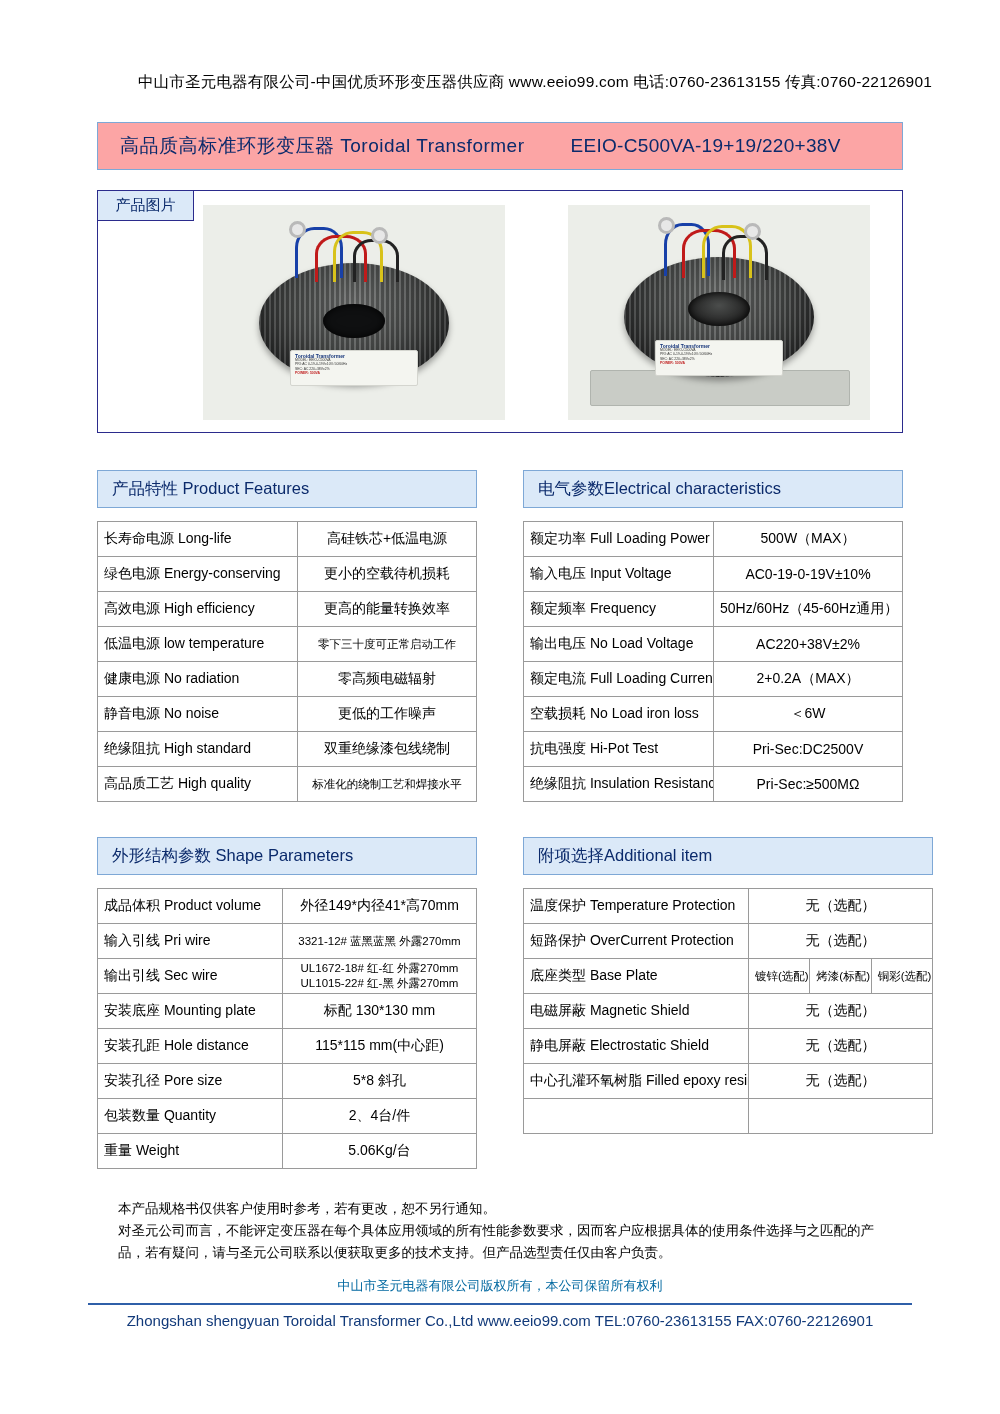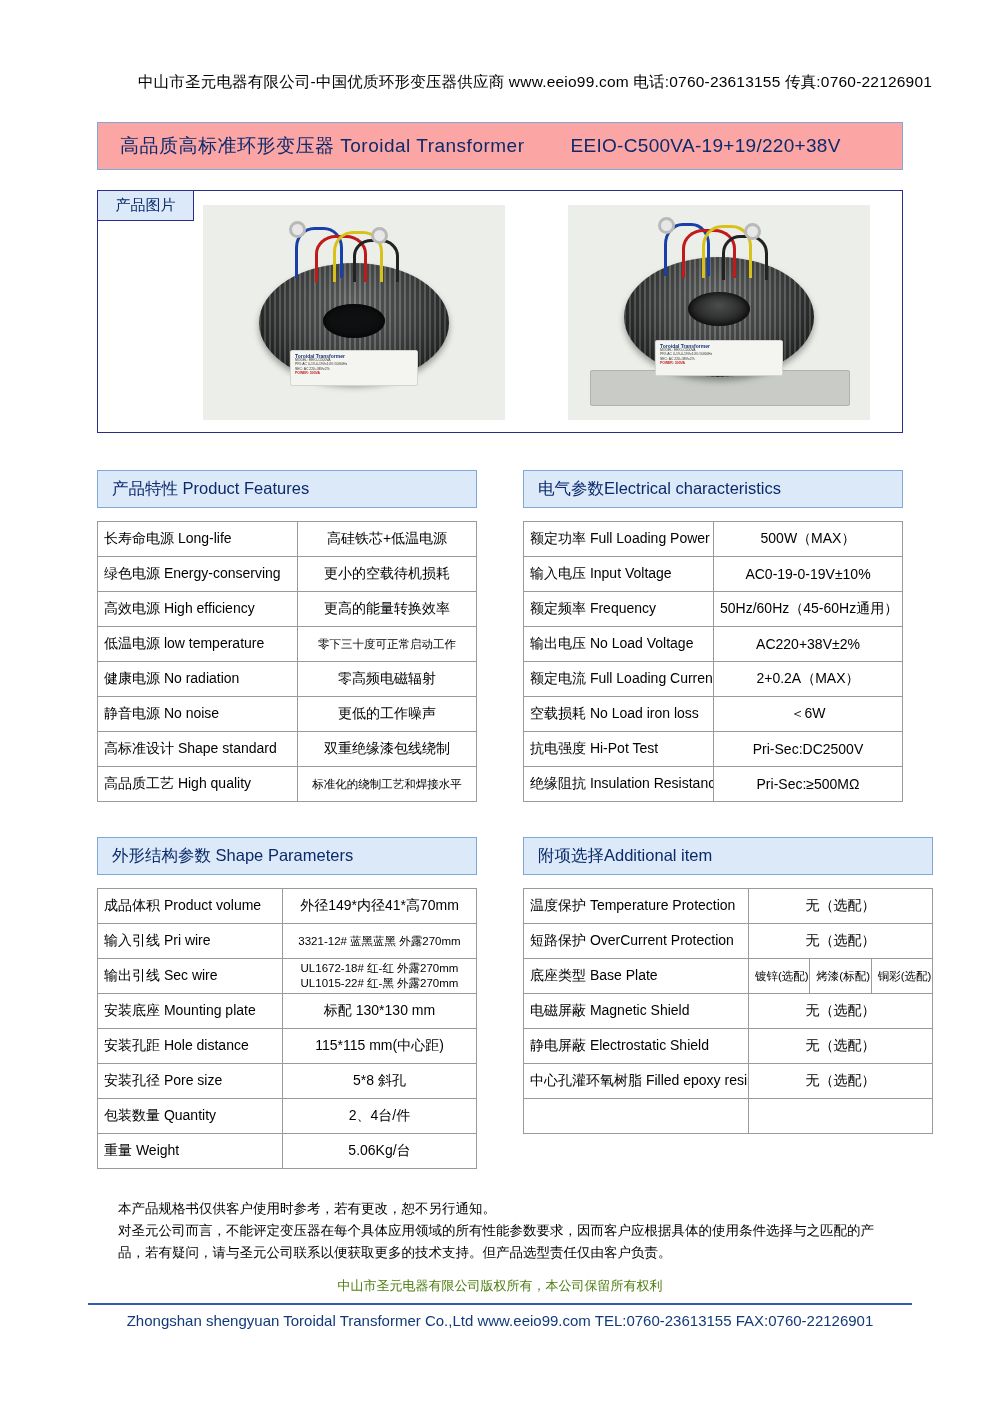--- a/index.html
+++ b/index.html
@@ -227,21 +227,21 @@
     color: #000;
   }
   .notes p { margin: 0; text-indent: 0; }
   .copyright {
     position: absolute;
     top: 1277px;
     left: 0;
     width: 1000px;
     text-align: center;
     font-size: 13px;
-    color: #4d7c0f;
+    color: #0369a1;
   }
   .foot-rule {
     position: absolute;
     left: 88px;
     top: 1303px;
     width: 824px;
     height: 2px;
     background: #2f5fa8;
   }
   .foot-line {
@@ -334,21 +334,21 @@
         </tr>
         <tr>
           <td class="k" style="width: 200px;">健康电源 No radiation</td>
           <td class="v">零高频电磁辐射</td>
         </tr>
         <tr>
           <td class="k" style="width: 200px;">静音电源 No noise</td>
           <td class="v">更低的工作噪声</td>
         </tr>
         <tr>
-          <td class="k" style="width: 200px;">高标准设计 Shape standard</td>
+          <td class="k" style="width: 200px;">绝缘阻抗 High standard</td>
           <td class="v">双重绝缘漆包线绕制</td>
         </tr>
         <tr>
           <td class="k" style="width: 200px;">高品质工艺 High quality</td>
           <td class="v sm">标准化的绕制工艺和焊接水平</td>
         </tr>
       </tbody>
     </table>
 
   <div class="sec-head" style="top:470px; left:523px; width:380px;">电气参数Electrical characteristics</div>

